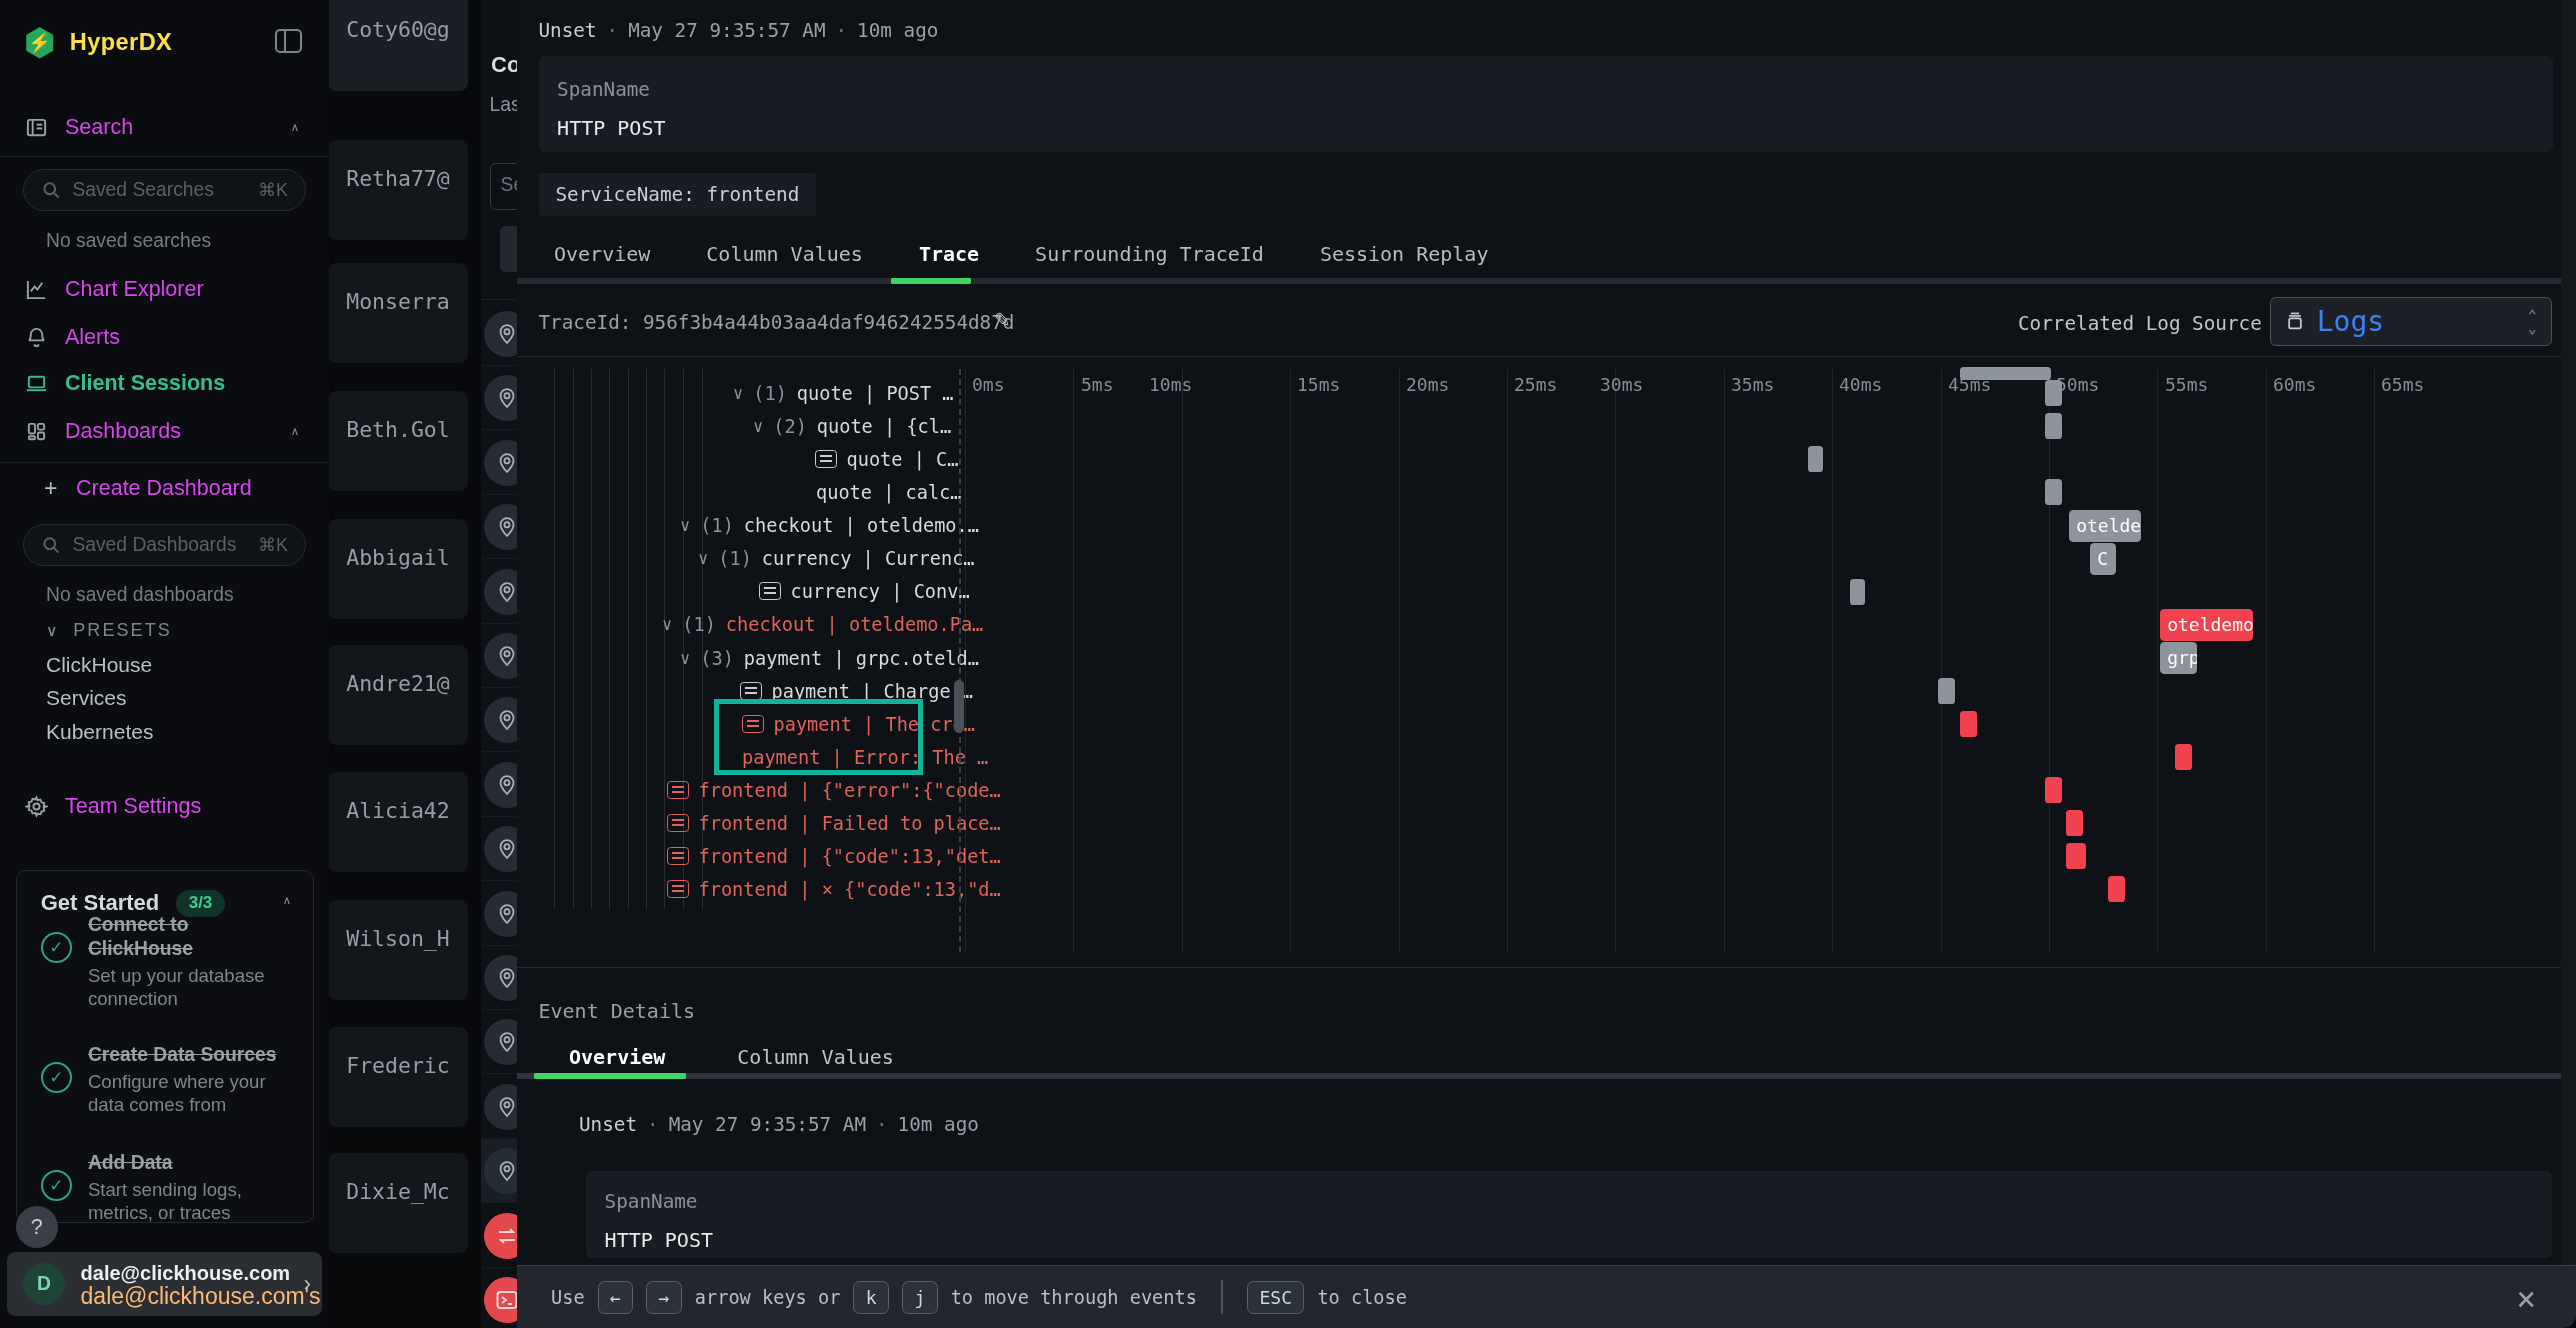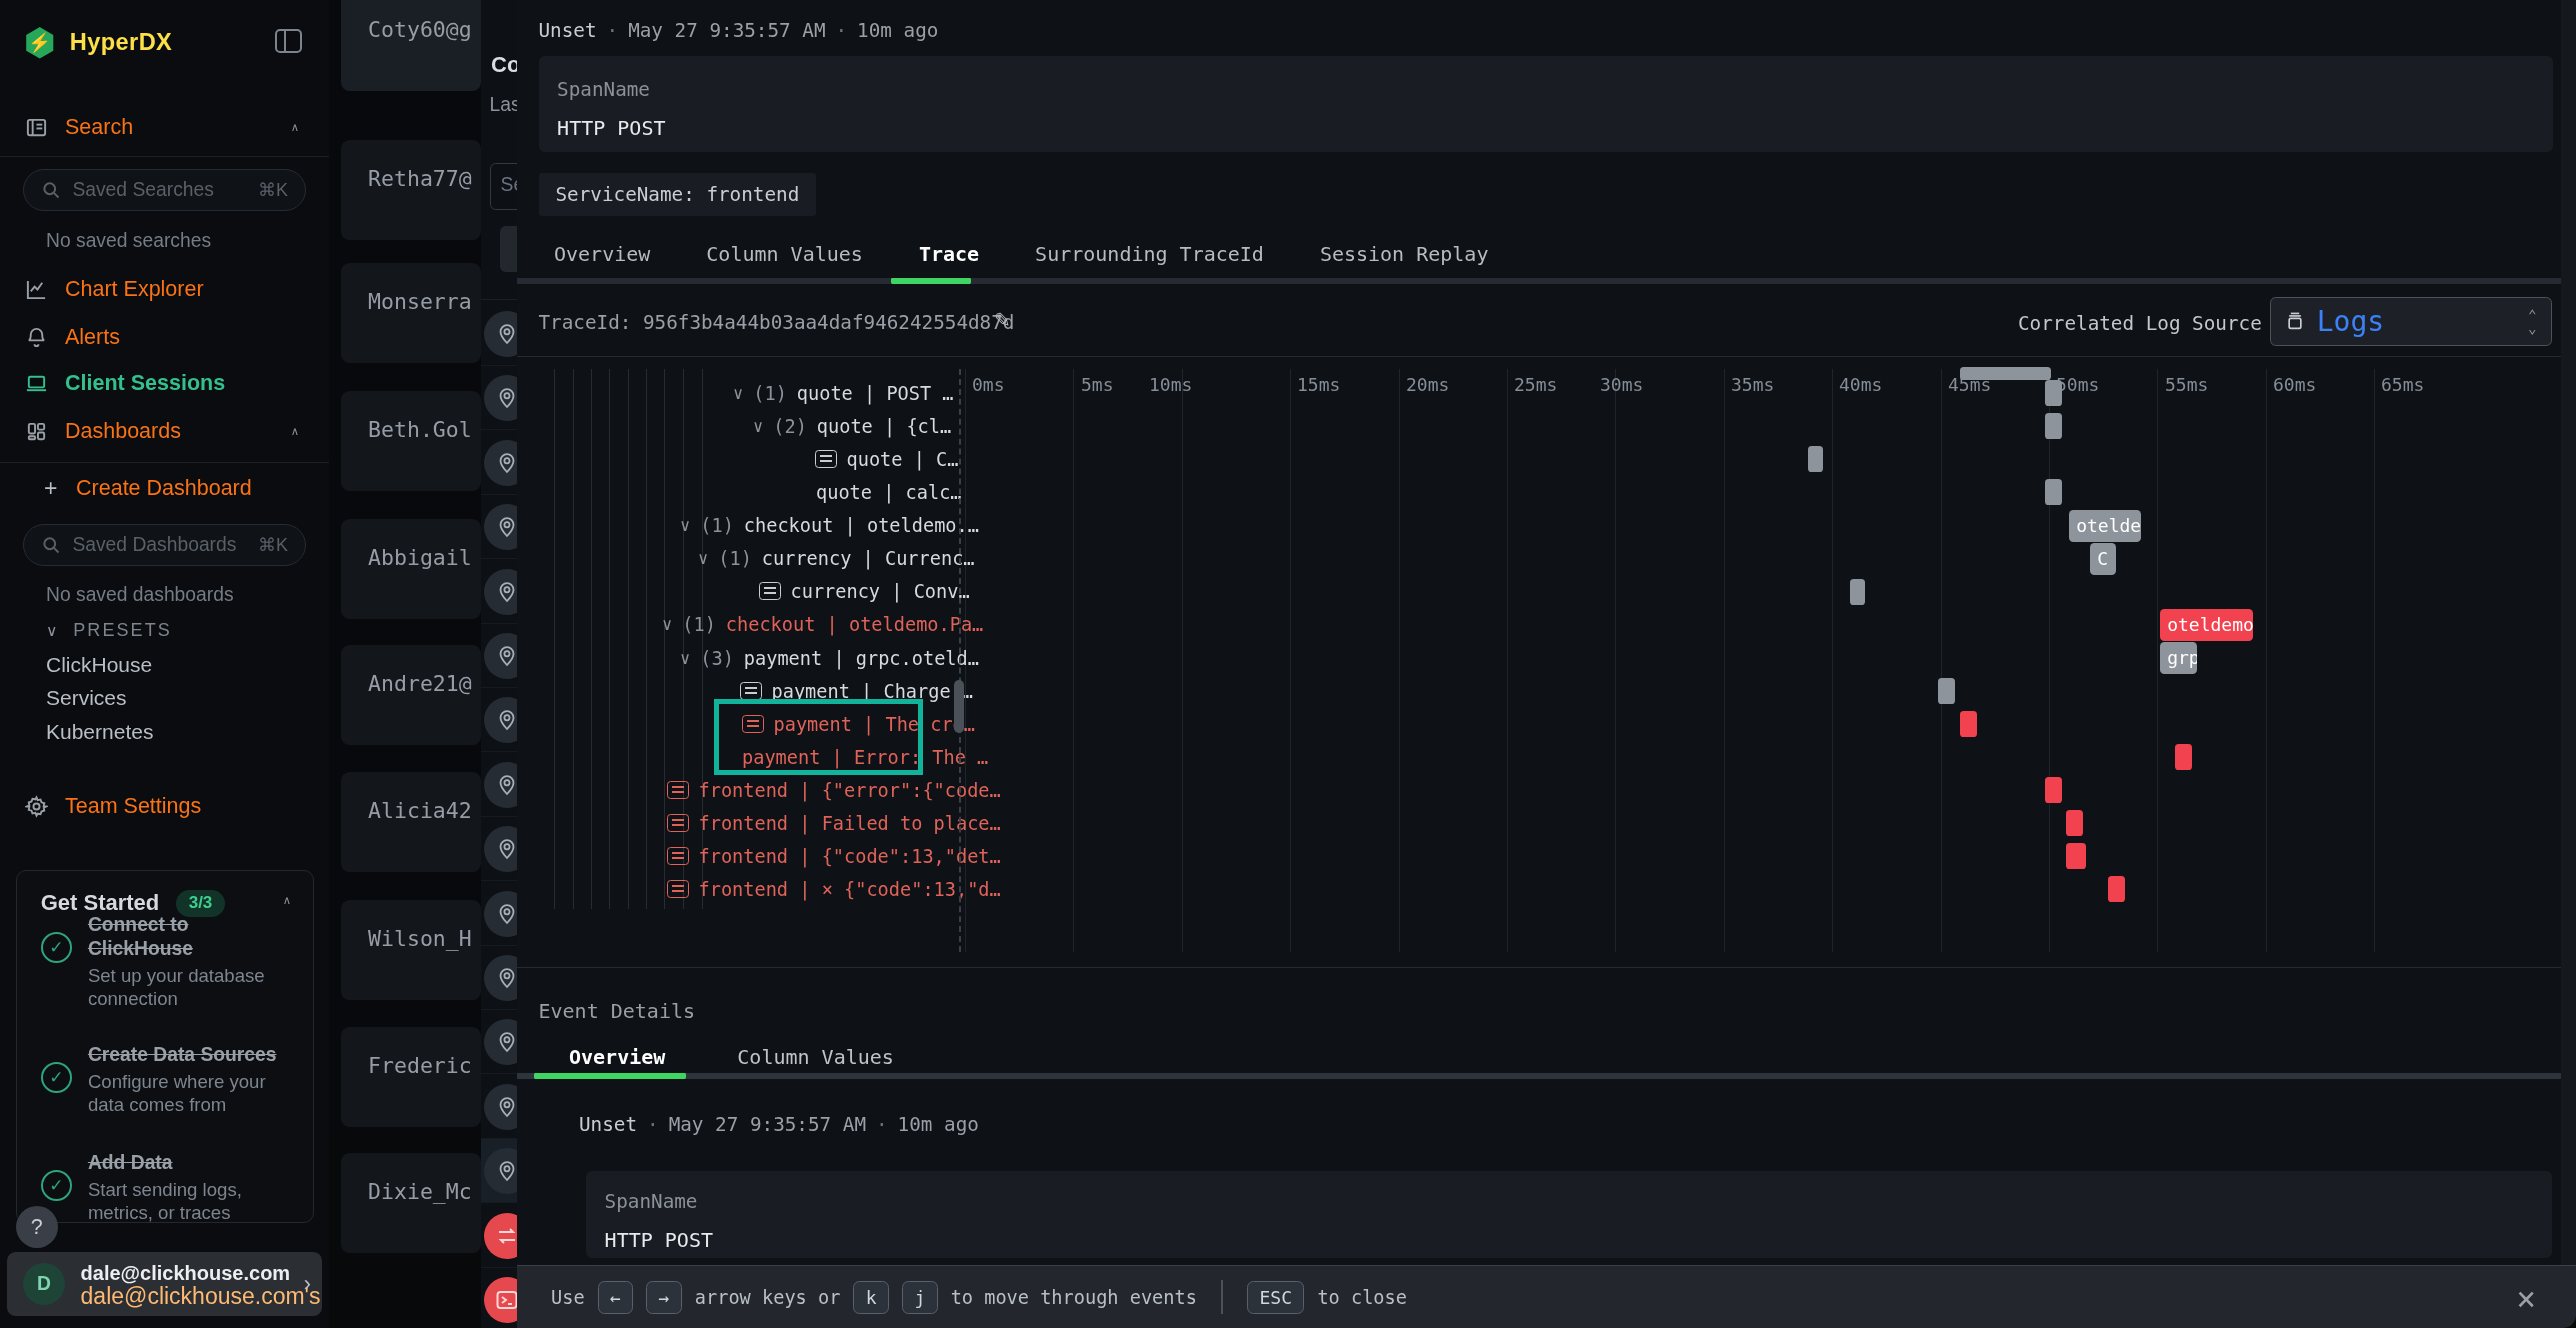--- a/index.html
+++ b/index.html
@@ -12,21 +12,21 @@
   #sidebar { position:absolute; left:0; top:0; width:329px; height:1328px; background:#0a0c0f; z-index:5; }
   .logo-row { position:absolute; left:24px; top:27px; display:flex; align-items:center; gap:14.3px; }
   .logo-hex { width:31.5px; height:31.5px; background:#27a75a; border-radius:7.2px; display:flex; align-items:center; justify-content:center;
     clip-path:polygon(50% 0,93% 25%,93% 75%,50% 100%,7% 75%,7% 25%); }
   .logo-bolt { color:#fff; font-size:18.6px; font-weight:bold; }
   .logo-text { color:#fde047; font-size:23.6px; font-weight:bold; letter-spacing:0.4px; }
   .panel-toggle { position:absolute; left:275px; top:29px; width:27px; height:24px; border:2.1px solid #7d848d; border-radius:5px; }
   .panel-toggle::after { content:""; position:absolute; left:7.2px; top:0; width:2.1px; height:20px; background:#7d848d; }
   .side-row { position:absolute; left:0; width:329px; height:40px; display:flex; align-items:center; }
   .side-ico { width:24px; margin-left:24px; margin-right:17px; color:#9aa0a8; display:flex; justify-content:center; }
-  .side-label { font-size:21.5px; color:#f97316; }
+  .side-label { font-size:21.5px; color:#d946ef; }
   .side-chev { position:absolute; right:30px; color:#8b929b; }
   .divider-h { position:absolute; left:0; width:329px; height:0.7px; background:#1b2026; }
   .pill-input { position:absolute; left:23px; width:283px; height:42px; border:1.4px solid #262c33; border-radius:21px;
     background:#0f1216; display:flex; align-items:center; padding:0 17px; gap:11.4px; }
   .pill-ph { color:#596068; font-size:19.3px; flex:1; white-space:nowrap; overflow:hidden; }
   .pill-kbd { color:#596068; font-size:18px; }
   .side-dim { position:absolute; left:46px; color:#747c86; font-size:19.3px; }
   .preset-item { position:absolute; left:46px; color:#b9bfc6; font-size:21px; }
   .active-green { color:#33c08e !important; font-weight:bold; }
   .gs-card { position:absolute; left:15.7px; top:870px; width:298px; height:353px; border:1.4px solid #23282f; border-radius:10px; background:#0c0e12; }
@@ -43,21 +43,21 @@
     color:#c9ced5; display:flex; align-items:center; justify-content:center; font-size:21.5px; z-index:7; }
   .user-chip { position:absolute; left:7.2px; top:1252px; width:315px; height:64px; background:rgba(128,136,147,.28);
     border-radius:8.6px; display:flex; align-items:center; z-index:6; }
   .user-avatar { width:42px; height:42px; border-radius:50%; background:#1e4437; color:#7fd4b0; font-weight:bold; font-size:19.3px;
     display:flex; align-items:center; justify-content:center; margin-left:15.7px; margin-right:15.7px; }
   .user-email { color:#eceef0; font-size:20px; font-weight:bold; line-height:24px; }
   .user-sub { color:#fdba74; font-size:23px; line-height:23px; }
   .user-chev { position:absolute; right:11.4px; color:#b9bfc6; font-size:21.5px; }
 
   
-  #sessions { position:absolute; left:332px; top:0; width:152px; height:1133px; background:#08090c; z-index:3;text-align:center; }
+  #sessions { position:absolute; left:319px; top:0; width:152px; height:1133px; background:#08090c; z-index:3; }
   .sess-card { position:absolute; left:8.6px; width:140px; background:#13161b; border-radius:8.6px; overflow:hidden; }
   .sess-card.sel { background:#1a1e25; }
   .sess-name { color:#969da6; font-size:21.5px; padding:26px 0 0 18.6px; white-space:nowrap; }
 
   
   #sliver { position:absolute; left:481px; top:0; width:36px; height:1328px; background:#0d1015; z-index:4; overflow:hidden; }
   .sliv-title { position:absolute; left:10px; top:52px; color:#dadde1; font-size:22px; font-weight:bold; white-space:nowrap; }
   .sliv-sub { position:absolute; left:8.6px; top:94px; color:#8b929b; font-size:19.3px; white-space:nowrap; }
   .sliv-search { position:absolute; left:8.6px; top:163px; width:43px; height:47px; border:1.4px solid #343a42; border-radius:5.7px;
     color:#6b7280; font-size:19.3px; padding:10px 0 0 10px; white-space:nowrap; }

